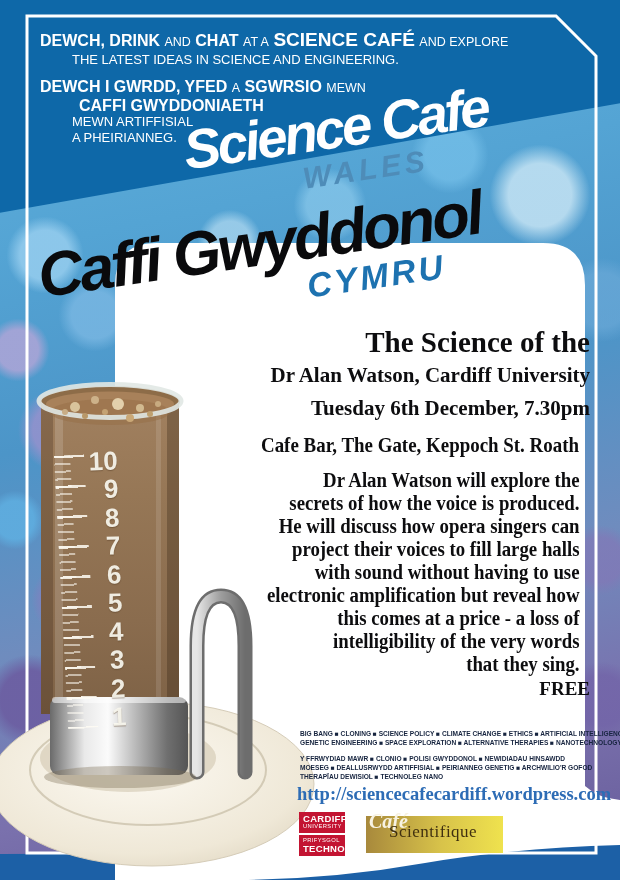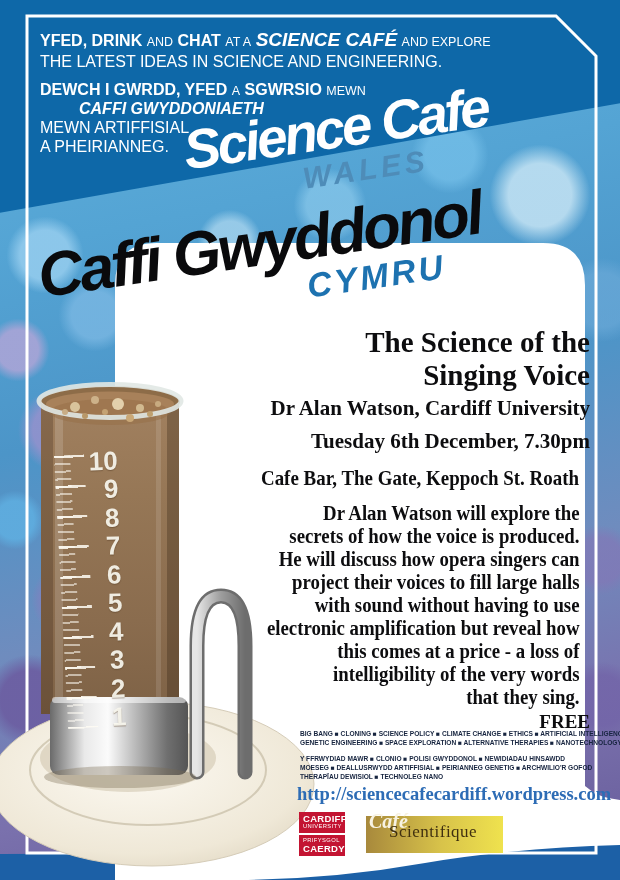--- a/index.html
+++ b/index.html
@@ -27,23 +27,23 @@
   .band-top{position:absolute;left:0;top:0;width:620px;height:215px;background:#0e68a8;
     clip-path:polygon(0 0,100% 0,100% 48%,0 99%);}
   .band-bottom{position:absolute;left:0;top:840px;width:620px;height:40px;background:#1c60a6;
     clip-path:polygon(0 35%,55% 32%,78% 10%,100% 6%,100% 100%,0 100%);}
   svg.layer{position:absolute;left:0;top:0;width:620px;height:880px;}
 
   
   .hdr{position:absolute;left:40px;top:28px;width:430px;color:#fff;line-height:1.25;}
   .hdr .b{font-weight:bold;font-size:16px;}
   .hdr .r{font-size:12.5px;}
-  .hdr .bi{font-weight:bold;font-style:italic;font-size:19px;}
+  .hdr .bi{font-weight:bold;font-size:19px;}
   .hdr-line{white-space:nowrap;}
-  .hdr .sub{font-size:16px;line-height:1.22;}
+  .hdr .sub{font-size:13px;line-height:1.22;margin-left:32px;}
   .gap8{height:9px;}
 
   
   .logo-en{position:absolute;left:180px;top:124px;transform:rotate(-8.3deg);transform-origin:0 0;white-space:nowrap;}
   .logo-en .big{font-size:55px;font-weight:bold;font-style:italic;letter-spacing:-3px;color:#ffffff;line-height:1;}
   .logo-en .small{font-size:30px;font-weight:bold;font-style:italic;letter-spacing:4px;color:#4e8cb8;line-height:1;text-align:right;padding-right:66px;margin-top:2px;}
   .logo-cy{position:absolute;left:34px;top:246px;transform:rotate(-8.3deg);transform-origin:0 0;white-space:nowrap;}
   .logo-cy .big{font-size:62px;font-weight:bold;font-style:italic;letter-spacing:-3px;color:#0a0a0c;line-height:1;}
   .logo-cy .small{font-size:34px;font-weight:bold;font-style:italic;letter-spacing:3px;color:#1d72b0;line-height:1;text-align:right;padding-right:42px;margin-top:0px;}
 
@@ -198,21 +198,21 @@
       <span class="scale-num">6</span>
       <span class="scale-num">5</span>
       <span class="scale-num">4</span>
       <span class="scale-num">3</span>
       <span class="scale-num">2</span>
       <span class="scale-num">1</span>
     </div>
 
   <div class="hdr">
     <div class="hdr-line">
-      <span class="b">YFED, DRINK</span>
+      <span class="b">DEWCH, DRINK</span>
       <span class="r">AND</span>
       <span class="b">CHAT</span>
       <span class="r">AT A</span>
       <span class="bi">SCIENCE CAFÉ</span>
       <span class="r">AND EXPLORE</span>
     </div>
     <div class="sub">THE LATEST IDEAS IN SCIENCE AND ENGINEERING.</div>
     <div class="gap8"></div>
     <div class="hdr-line">
       <span class="b">DEWCH I GWRDD, YFED</span>
@@ -221,21 +221,20 @@
       <span class="r">MEWN</span>
     </div>
     <div class="bi" style="font-size:16px;line-height:1.1;margin-left:39px;">CAFFI GWYDDONIAETH</div>
     <div class="sub">MEWN ARTIFFISIAL</div>
     <div class="sub">A PHEIRIANNEG.</div>
   </div>
 
   <div class="event">
     <div>
         <div class="title-line">The Science of the</div>
-        <div class="title-line">Singing Voice</div>
       </div>
     <div class="speaker">Dr Alan Watson, Cardiff University</div>
     <div class="datetime">Tuesday 6th December, 7.30pm</div>
     <div class="venue">Cafe Bar, The Gate, Keppoch St. Roath</div>
     <div class="desc">
         <div>Dr Alan Watson will explore the</div>
         <div>secrets of how the voice is produced.</div>
         <div>He will discuss how opera singers can</div>
         <div>project their voices to fill large halls</div>
         <div>with sound without having to use</div>
@@ -261,21 +260,21 @@
 
   <a class="url" href="#">http://sciencecafecardiff.wordpress.com</a>
 
   <div class="cardiff">
     <div class="blk">
       <div class="l-big">CARDIFF</div>
       <div class="l-sm">UNIVERSITY</div>
     </div>
     <div class="blk">
       <div class="l-sm">PRIFYSGOL</div>
-      <div class="l-big">CAERDYDD</div>
+      <div class="l-big">TECHNOLEG</div>
     </div>
   </div>
 
   <div class="cafesci">
     <span class="cafe">Café</span>
     <span class="sci">Scientifique</span>
   </div>
 
 </div>
 

